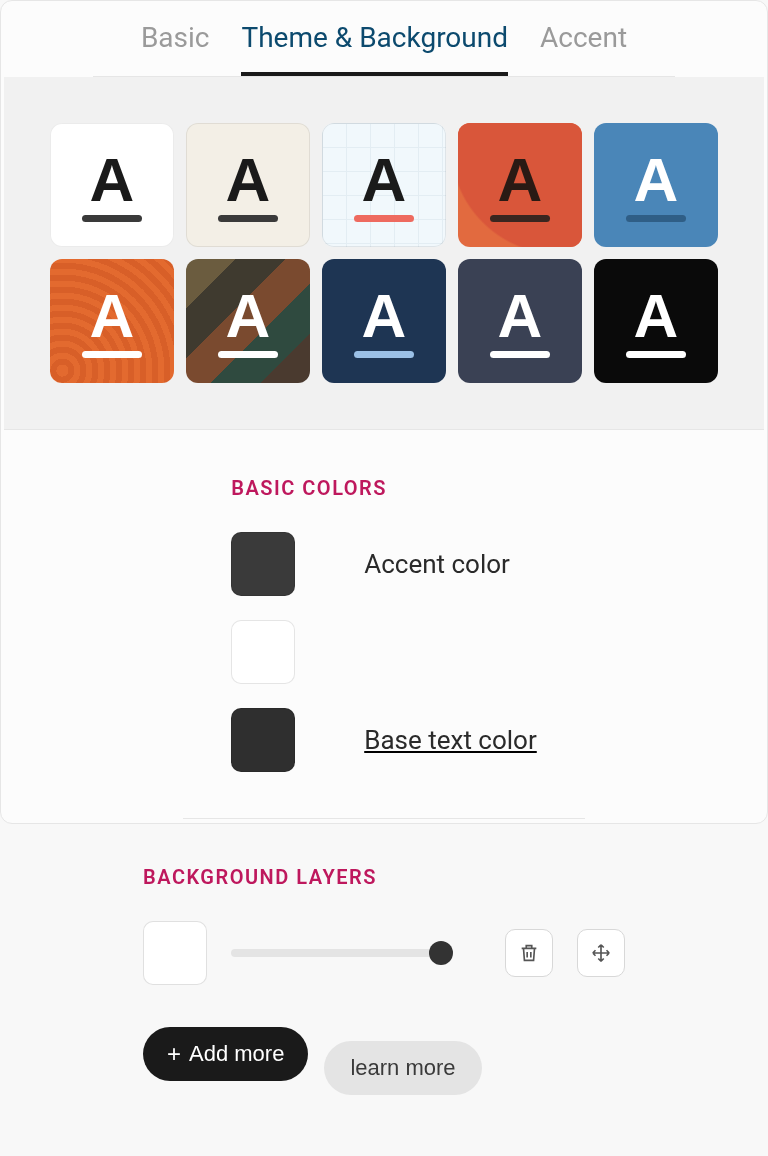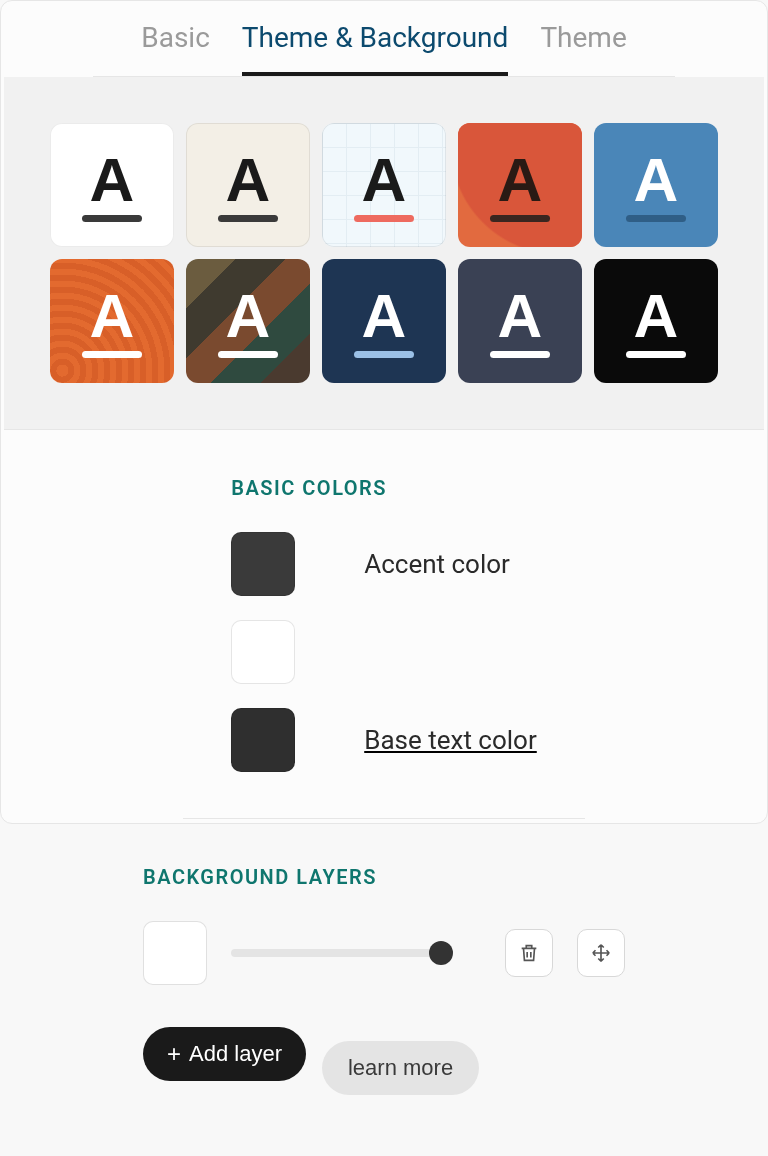--- a/index.html
+++ b/index.html
@@ -75,21 +75,21 @@
 
   .section {
     padding: 46px 48px;
     border-bottom: 1px solid #e6e6e6;
   }
   .section:last-child { border-bottom: none; }
   .section-title {
     font-size: 20px;
     font-weight: 600;
     letter-spacing: 1.5px;
-    color: #0f766e;
+    color: #be185d;
     margin-bottom: 32px;
   }
   .color-row {
     display: flex;
     align-items: center;
     gap: 28px;
     margin-bottom: 24px;
   }
   .color-row:last-child { margin-bottom: 0; text-decoration: underline; }
   .color-chip {
@@ -204,21 +204,21 @@
   }
 </style>
 </head>
 <body>
 
 <div class="panel">
 
   <div class="tabs">
     <div class="tab">Basic</div>
     <div class="tab active">Theme &amp; Background</div>
-    <div class="tab">Theme</div>
+    <div class="tab">Accent</div>
   </div>
 
   <div class="theme-grid-wrap">
     <div class="theme-grid" id="theme-grid">
         <div class="theme-swatch sw-border" style="background: rgb(255, 255, 255);">
           <div class="glyph" style="color: rgb(26, 26, 26);">A</div>
           <div class="underline" style="background: rgb(58, 58, 58);"></div>
         </div>
         <div class="theme-swatch sw-border" style="background: rgb(243, 239, 230);">
           <div class="glyph" style="color: rgb(26, 26, 26);">A</div>
@@ -294,19 +294,19 @@
       <div class="icon-btn">
         <svg viewBox="0 0 24 24">
             <path d="M12 3v18M3 12h18M12 3l-3 3M12 3l3 3M12 21l-3-3M12 21l3-3M3 12l3-3M3 12l3 3M21 12l-3-3M21 12l-3 3"></path>
           </svg>
       </div>
     </div>
 
     <div class="btn-row">
       <button class="btn-primary">
         <span class="plus">+</span>
-        <span>Add layer</span>
+        <span>Add more</span>
       </button>
       <button class="btn-secondary">learn more</button>
     </div>
   </div>
 
 </div>
 
 </body></html>

